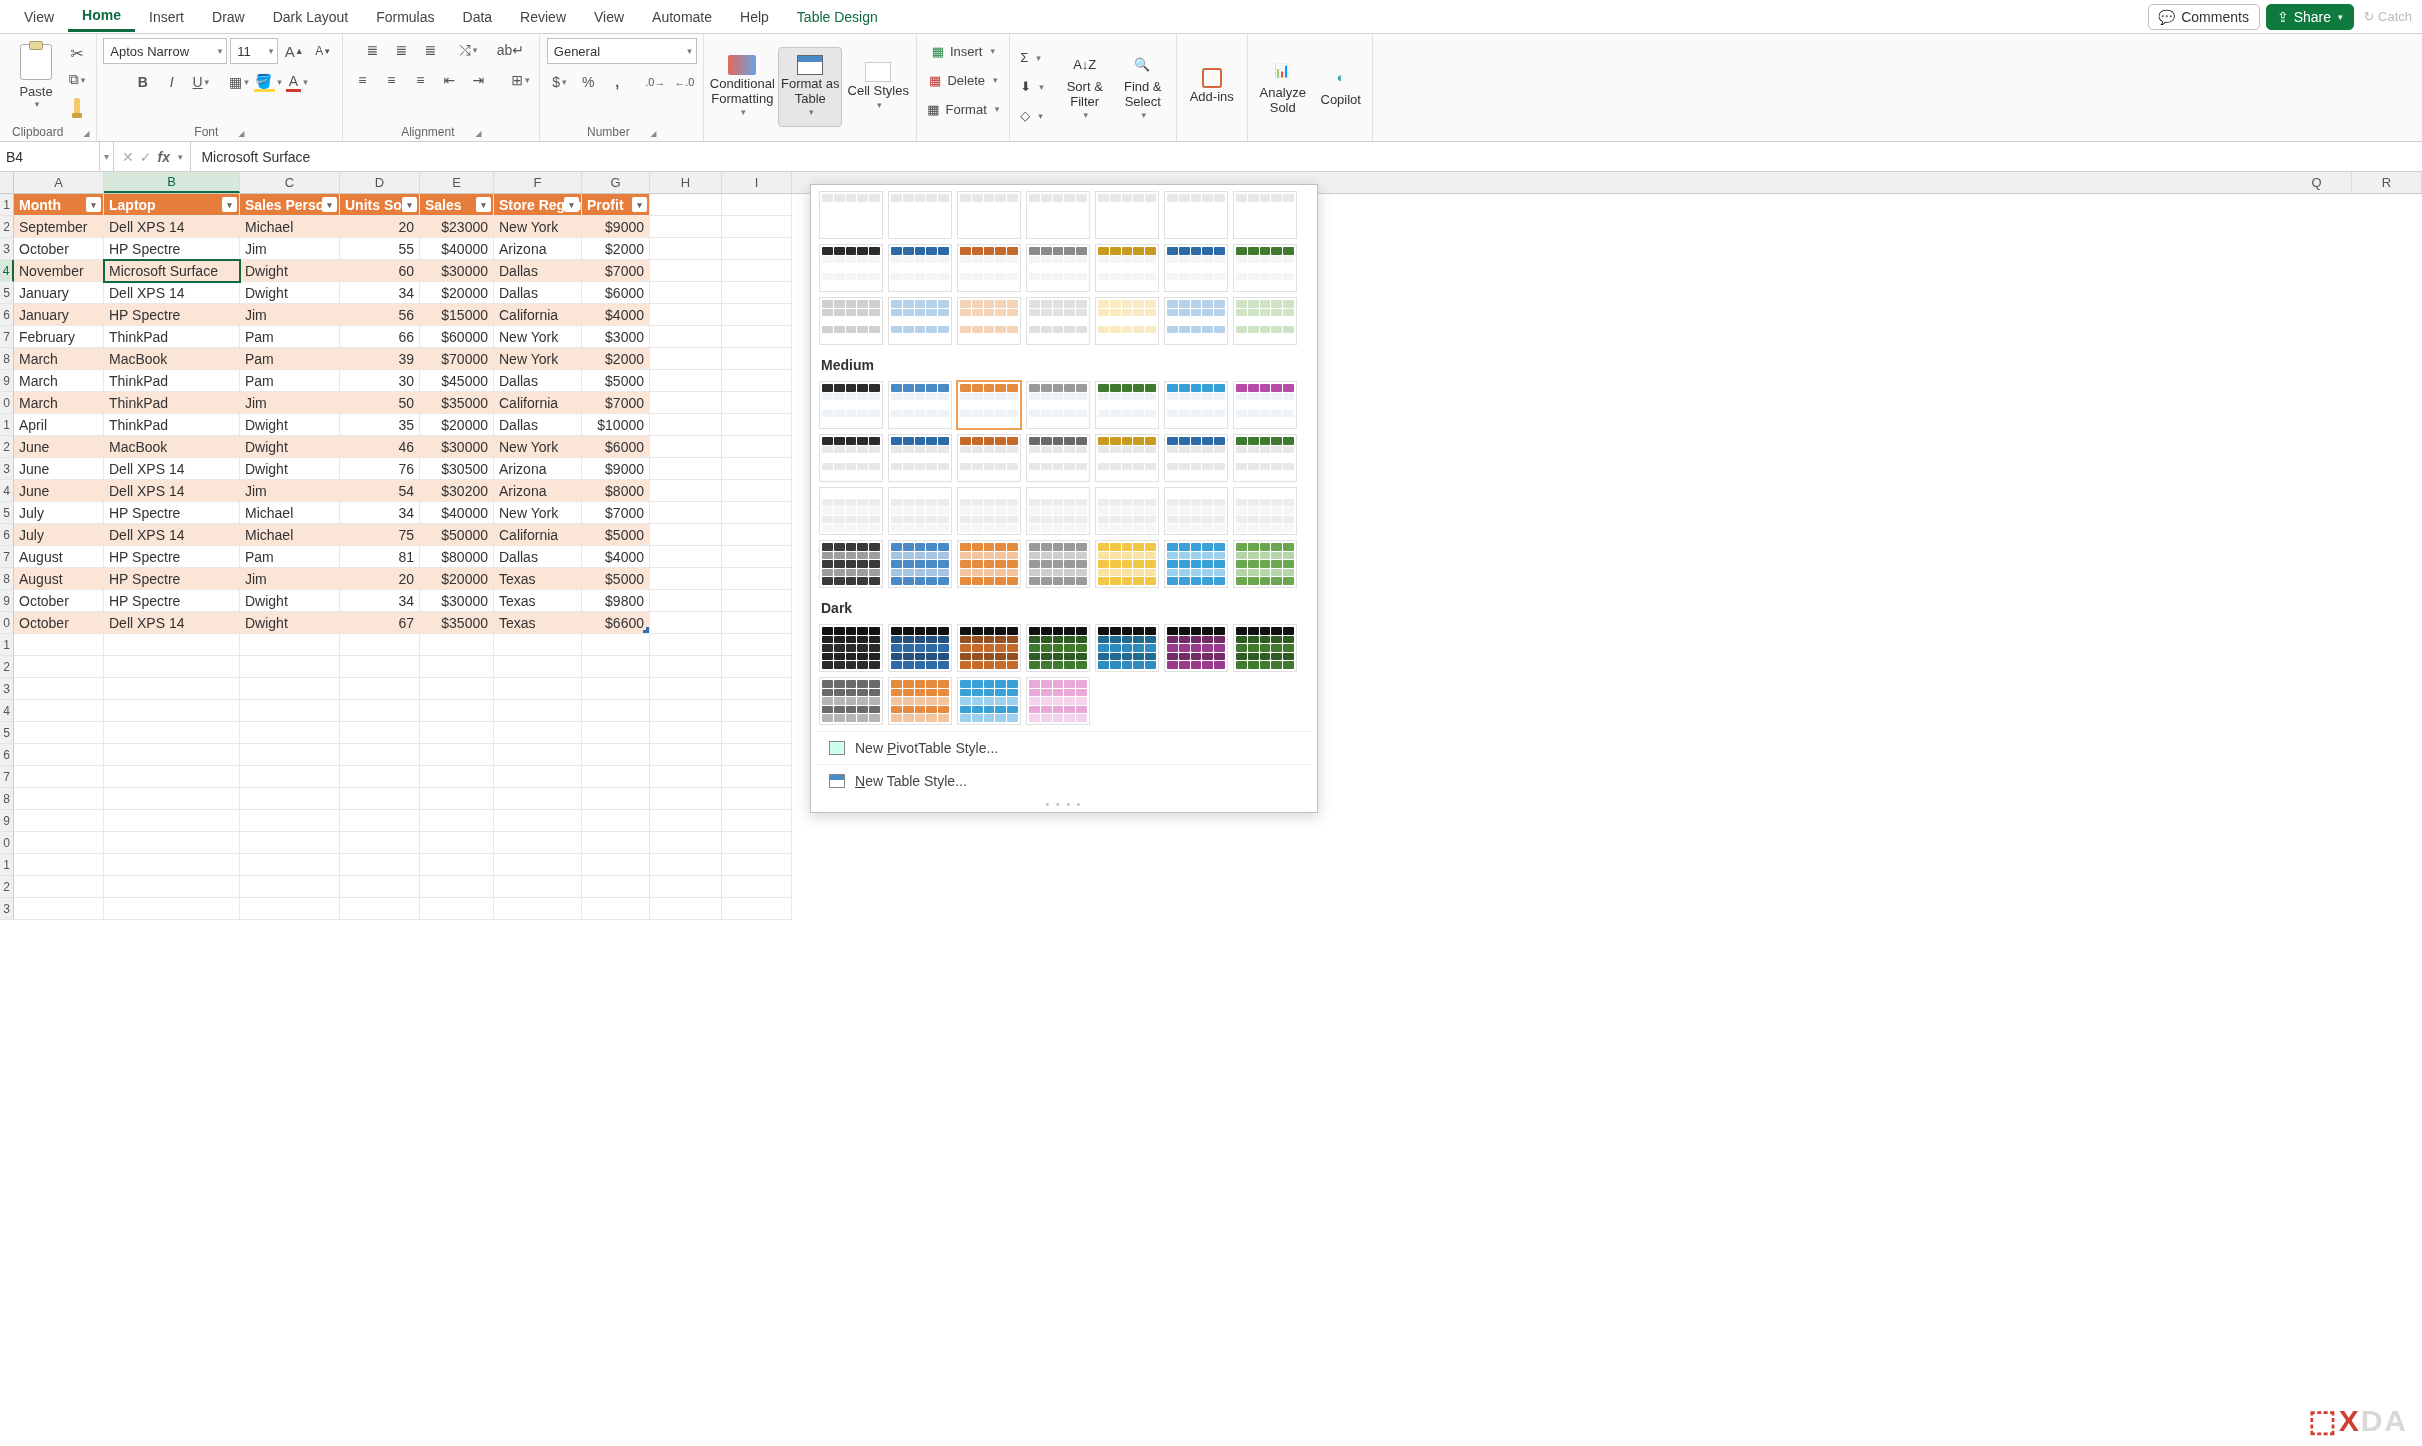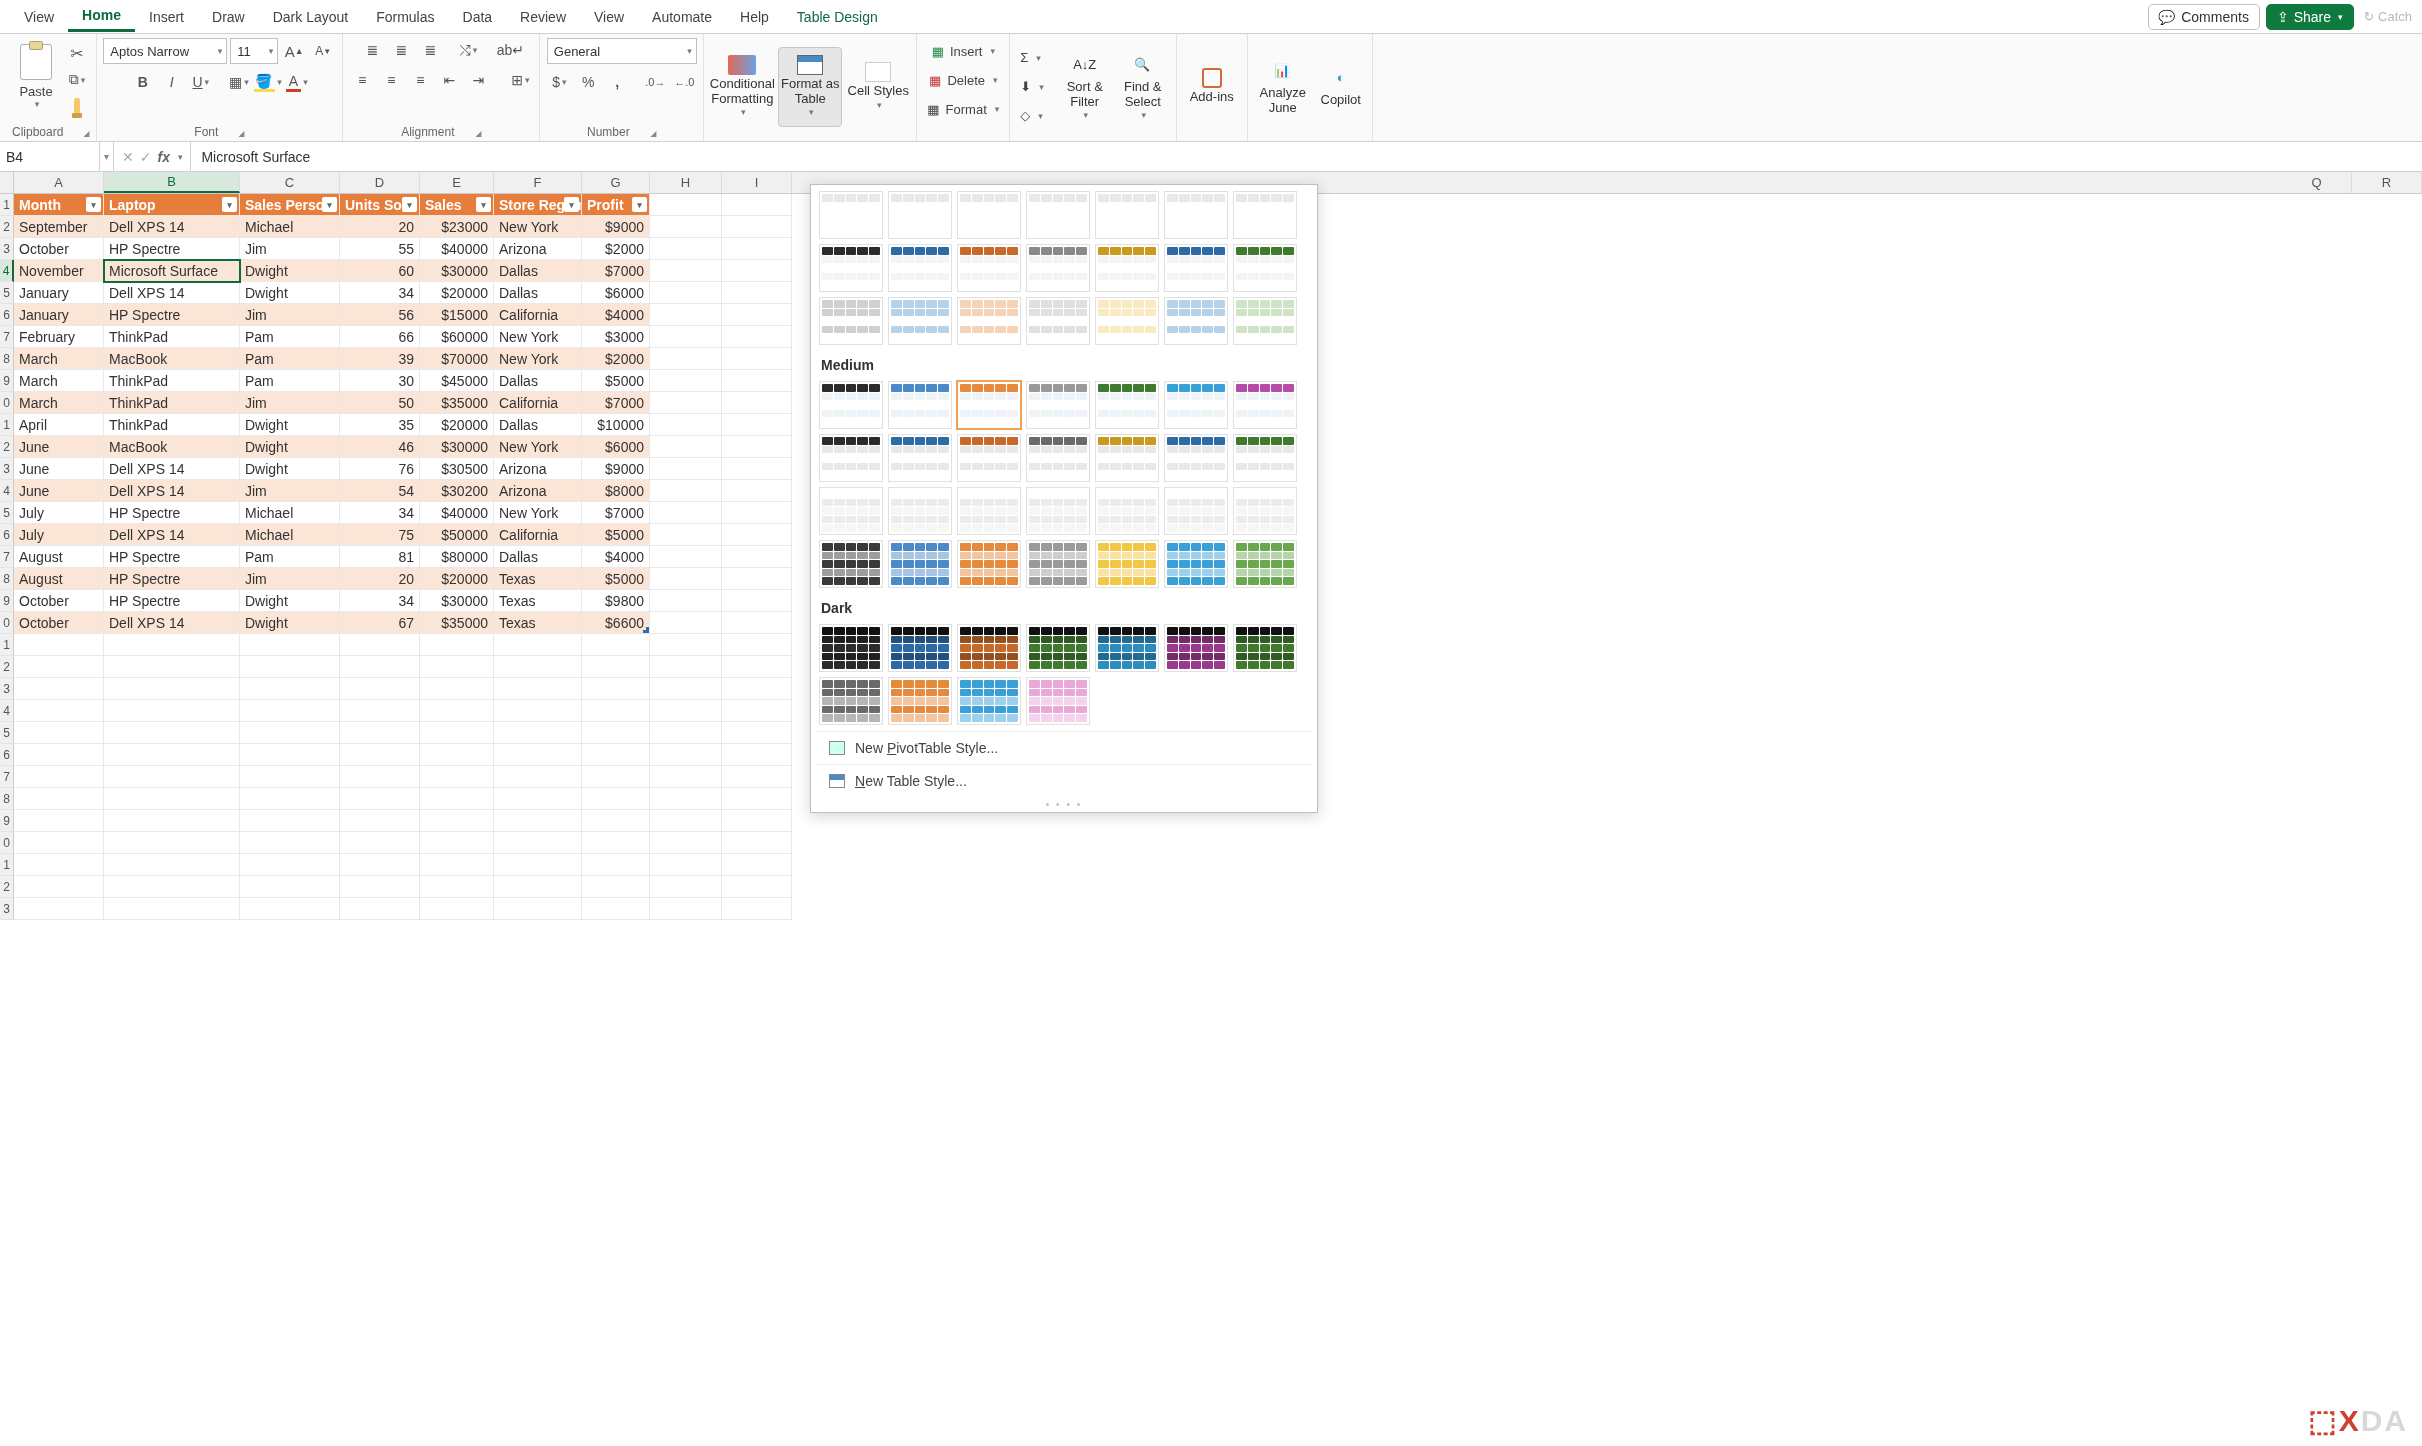--- a/index.html
+++ b/index.html
@@ -340,21 +340,21 @@
         <span class="ic" style="border:2px solid #d46a3a;width:20px;height:20px;border-radius:3px"></span>
         <span>Add-ins</span>
       </div>
     </div>
     <div class="glabel"></div>
   </div>
   <div class="group">
     <div class="body">
       <div class="big-vert" style="width:58px">
         <span class="ic">📊</span>
-        <span>Analyze June</span>
+        <span>Analyze Sold</span>
       </div>
       <div class="big-vert" style="width:50px">
         <span class="ic" style="color:#2aa0b8">◐</span>
         <span>Copilot</span>
       </div>
     </div>
     <div class="glabel"></div>
   </div>
 </div>
 

